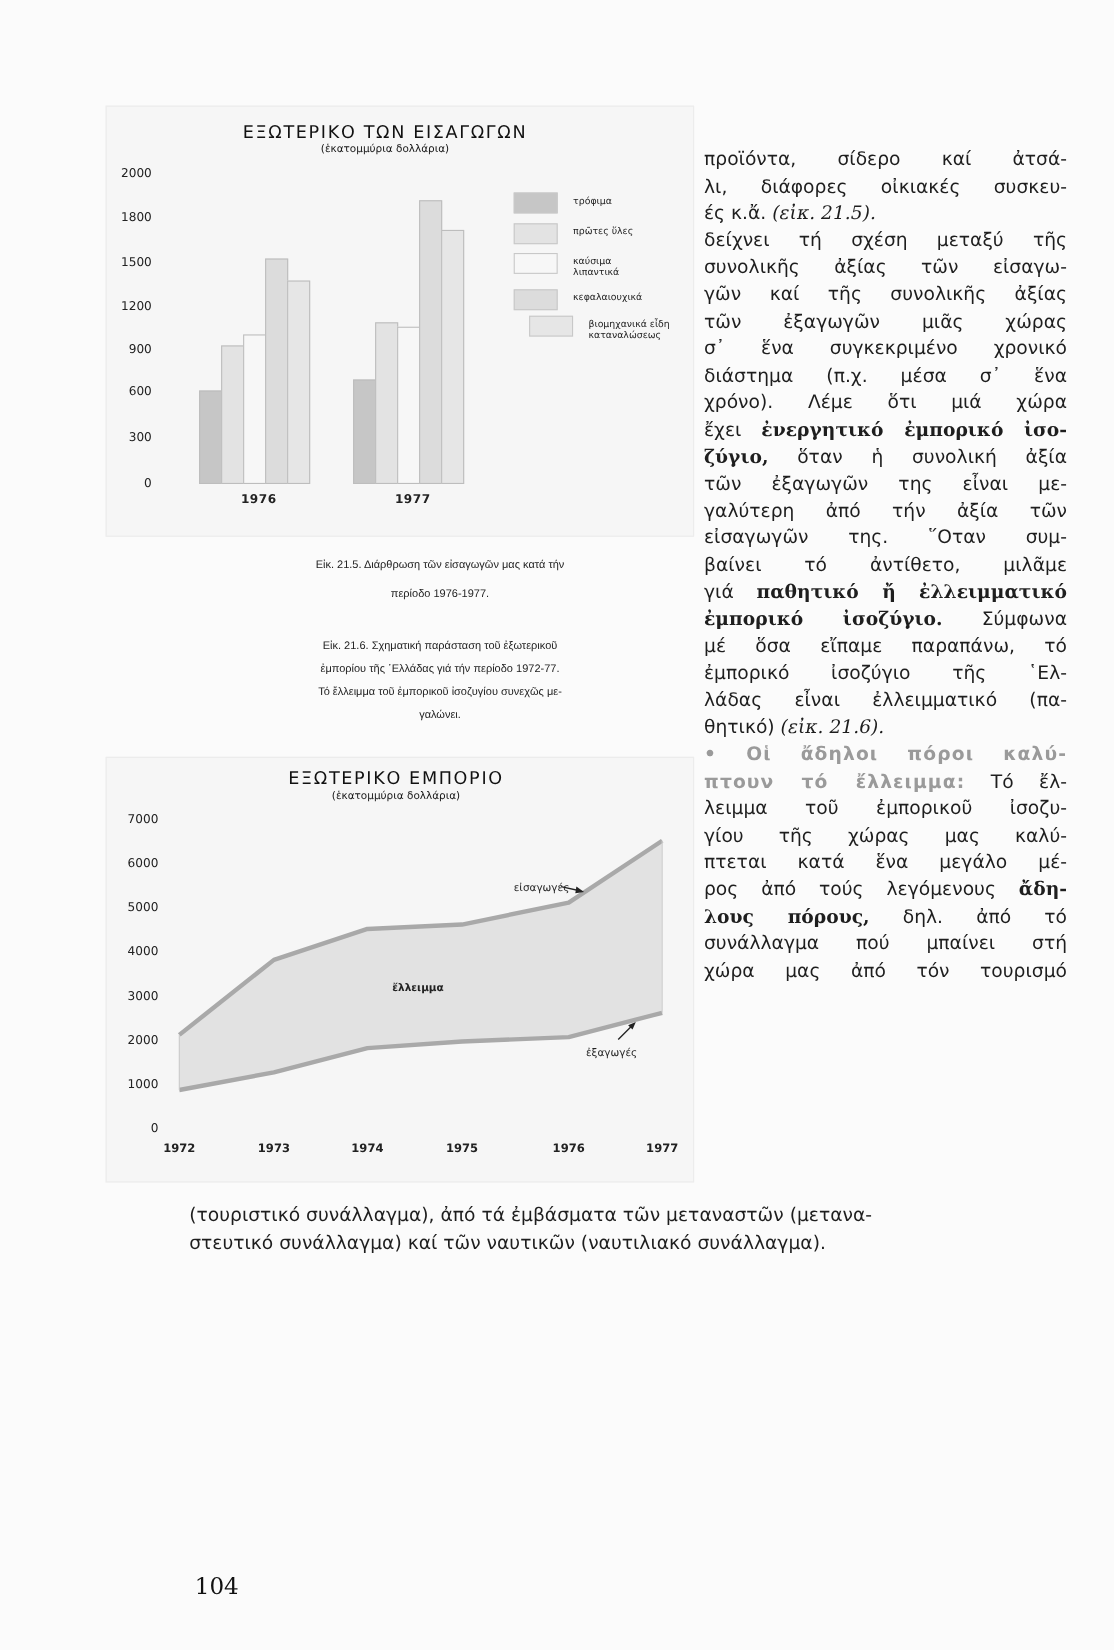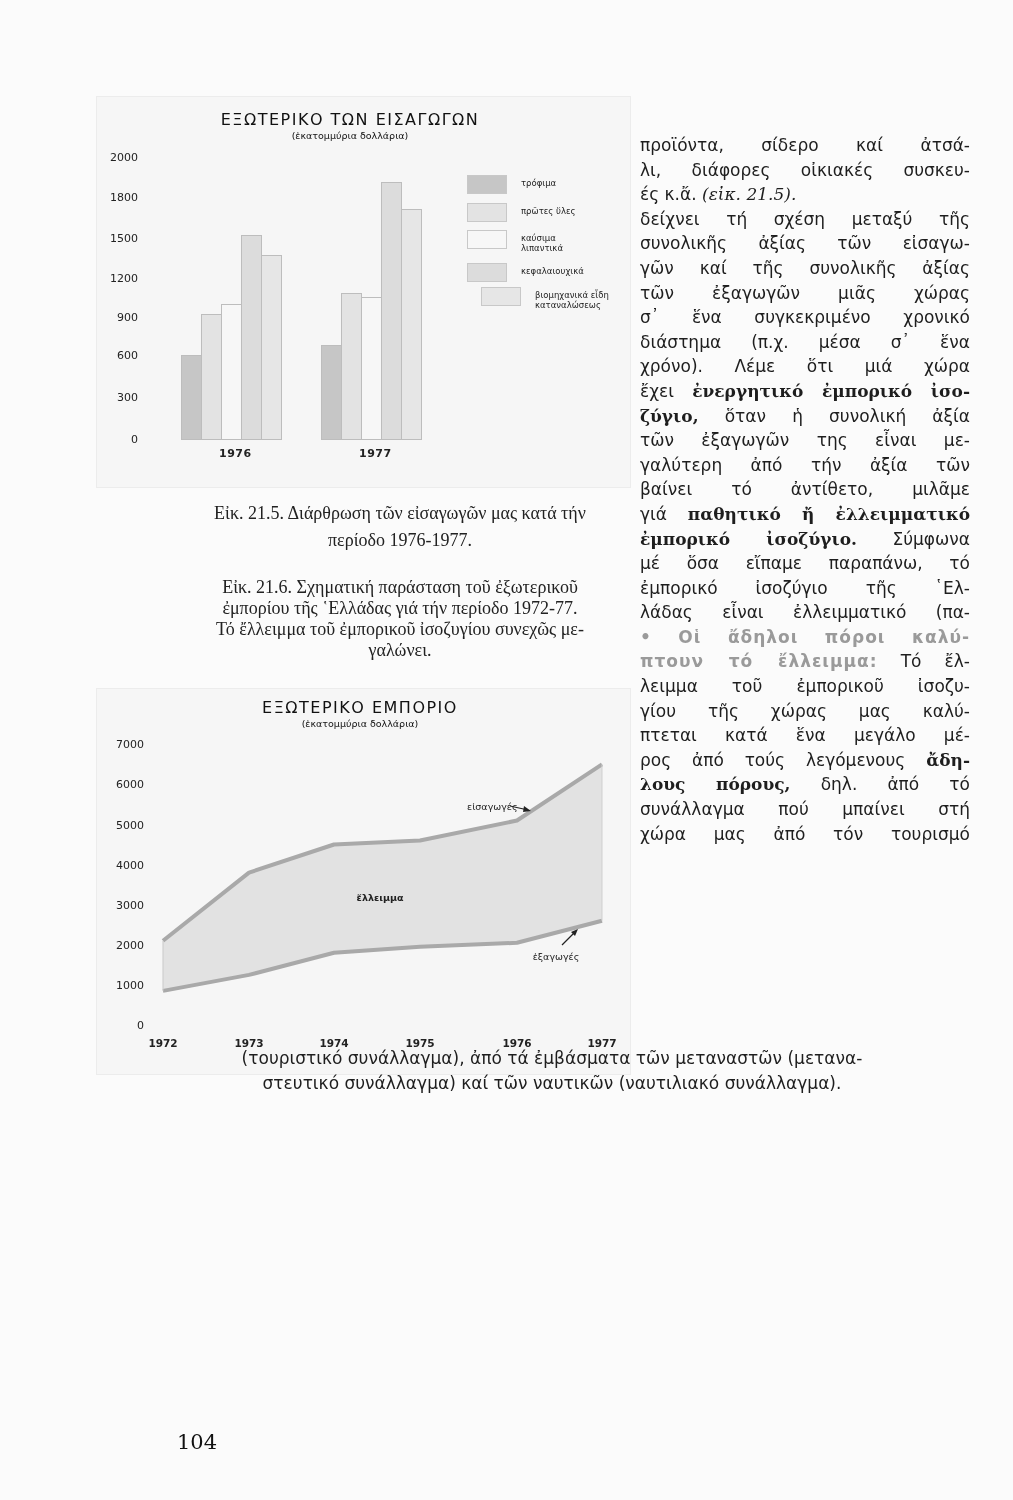--- a/index.html
+++ b/index.html
@@ -13,21 +13,21 @@
   }
   .chart-title { position:absolute; text-align:center; font-family:"DejaVu Sans", sans-serif; color:#111; }
   .chart-title .t { font-size:16px; letter-spacing:1.5px; }
   .chart-title .s { font-size:9.5px; margin-top:1px; }
   .tick { position:absolute; font-size:11px; text-align:right; width:44px; color:#222; font-family:"DejaVu Sans", sans-serif; }
   .xtick { position:absolute; font-size:11px; color:#222; font-weight:bold; letter-spacing:0.5px; }
   .bar { position:absolute; border:1px solid #bdbdbd; box-sizing:border-box; }
   .legend-item { position:absolute; display:flex; align-items:flex-start;justify-content:center; }
   .legend-swatch { width:40px; height:19px; border:1px solid #c8c8c8; box-sizing:border-box; margin-right:14px; flex:none; }
   .legend-label { font-size:8.5px; line-height:10px; color:#222; white-space:pre-line; padding-top:3px; }
-  .caption { position:absolute; font-size:18px; line-height:21px; text-align:center; color:#222; font-family:Liberation Serif, serif; }
+  .caption { position:absolute; font-size:10px; line-height:21px; text-align:center; color:#222; font-family:Liberation Sans, sans-serif; }
   .col-text { position:absolute; left:640px; width:330px; font-size:17px; line-height:24.6px; color:#1e1e1e; font-family:"DejaVu Sans", sans-serif; }
   .col-text .line { display:block; text-align:justify; text-align-last:justify; white-space:nowrap; height:24.6px; }
   .col-text .line.last { text-align-last:left; }
   .b { font-family:"DejaVu Serif", serif; font-weight:bold; }
   .i { font-family:"DejaVu Serif", serif; font-style:italic; }
   .hd { color:#9a9a9a; font-weight:bold; letter-spacing:1px; }
   .full-text { position:absolute; left:172px; width:760px; font-size:17px; line-height:25px; }
   .full-text .line { display:block; white-space:nowrap; }
   .page-num { position:absolute; left:177px; top:1430px; font-family:"DejaVu Serif", serif; font-size:21px; color:#111; }
   svg text { font-family:"DejaVu Sans", sans-serif; }
@@ -146,35 +146,37 @@
   <span class="line">συνολικῆς ἀξίας τῶν εἰσαγω-</span>
   <span class="line">γῶν καί τῆς συνολικῆς ἀξίας</span>
   <span class="line">τῶν ἐξαγωγῶν μιᾶς χώρας</span>
   <span class="line">σ᾿ ἕνα συγκεκριμένο χρονικό</span>
   <span class="line">διάστημα (π.χ. μέσα σ᾿ ἕνα</span>
   <span class="line">χρόνο). Λέμε ὅτι μιά χώρα</span>
   <span class="line"><span>ἔχει </span><span class="b">ἐνεργητικό ἐμπορικό ἰσο-</span></span>
   <span class="line"><span class="b">ζύγιο,</span><span> ὅταν ἡ συνολική ἀξία</span></span>
   <span class="line">τῶν ἐξαγωγῶν της εἶναι με-</span>
   <span class="line">γαλύτερη ἀπό τήν ἀξία τῶν</span>
+  <span class="line">εἰσαγωγῶν της. ῞Οταν συμ-</span>
   <span class="line">βαίνει τό ἀντίθετο, μιλᾶμε</span>
   <span class="line"><span>γιά </span><span class="b">παθητικό ἤ ἐλλειμματικό</span></span>
   <span class="line"><span class="b">ἐμπορικό ἰσοζύγιο.</span><span> Σύμφωνα</span></span>
   <span class="line">μέ ὅσα εἴπαμε παραπάνω, τό</span>
   <span class="line">ἐμπορικό ἰσοζύγιο τῆς ῾Ελ-</span>
   <span class="line">λάδας εἶναι ἐλλειμματικό (πα-</span>
+  <span class="line last"><span>θητικό) </span><span class="i">(εἰκ. 21.6).</span></span>
   <span class="line hd">• Οἱ ἄδηλοι πόροι καλύ-</span>
   <span class="line"><span class="hd">πτουν τό ἔλλειμμα:</span><span> Τό ἔλ-</span></span>
   <span class="line">λειμμα τοῦ ἐμπορικοῦ ἰσοζυ-</span>
   <span class="line">γίου τῆς χώρας μας καλύ-</span>
   <span class="line">πτεται κατά ἕνα μεγάλο μέ-</span>
   <span class="line"><span>ρος ἀπό τούς λεγόμενους </span><span class="b">ἄδη-</span></span>
   <span class="line"><span class="b">λους πόρους,</span><span> δηλ. ἀπό τό</span></span>
   <span class="line">συνάλλαγμα πού μπαίνει στή</span>
   <span class="line">χώρα μας ἀπό τόν τουρισμό</span>
 </div>
 
-<div class="full-text" style="top:1046px;text-align:center;">
+<div class="full-text" style="top:1093px;">
   <span class="line">(τουριστικό συνάλλαγμα), ἀπό τά ἐμβάσματα τῶν μεταναστῶν (μετανα-</span>
   <span class="line">στευτικό συνάλλαγμα) καί τῶν ναυτικῶν (ναυτιλιακό συνάλλαγμα).</span>
 </div>
 
 <div class="page-num">104</div>
 
 </body></html>

